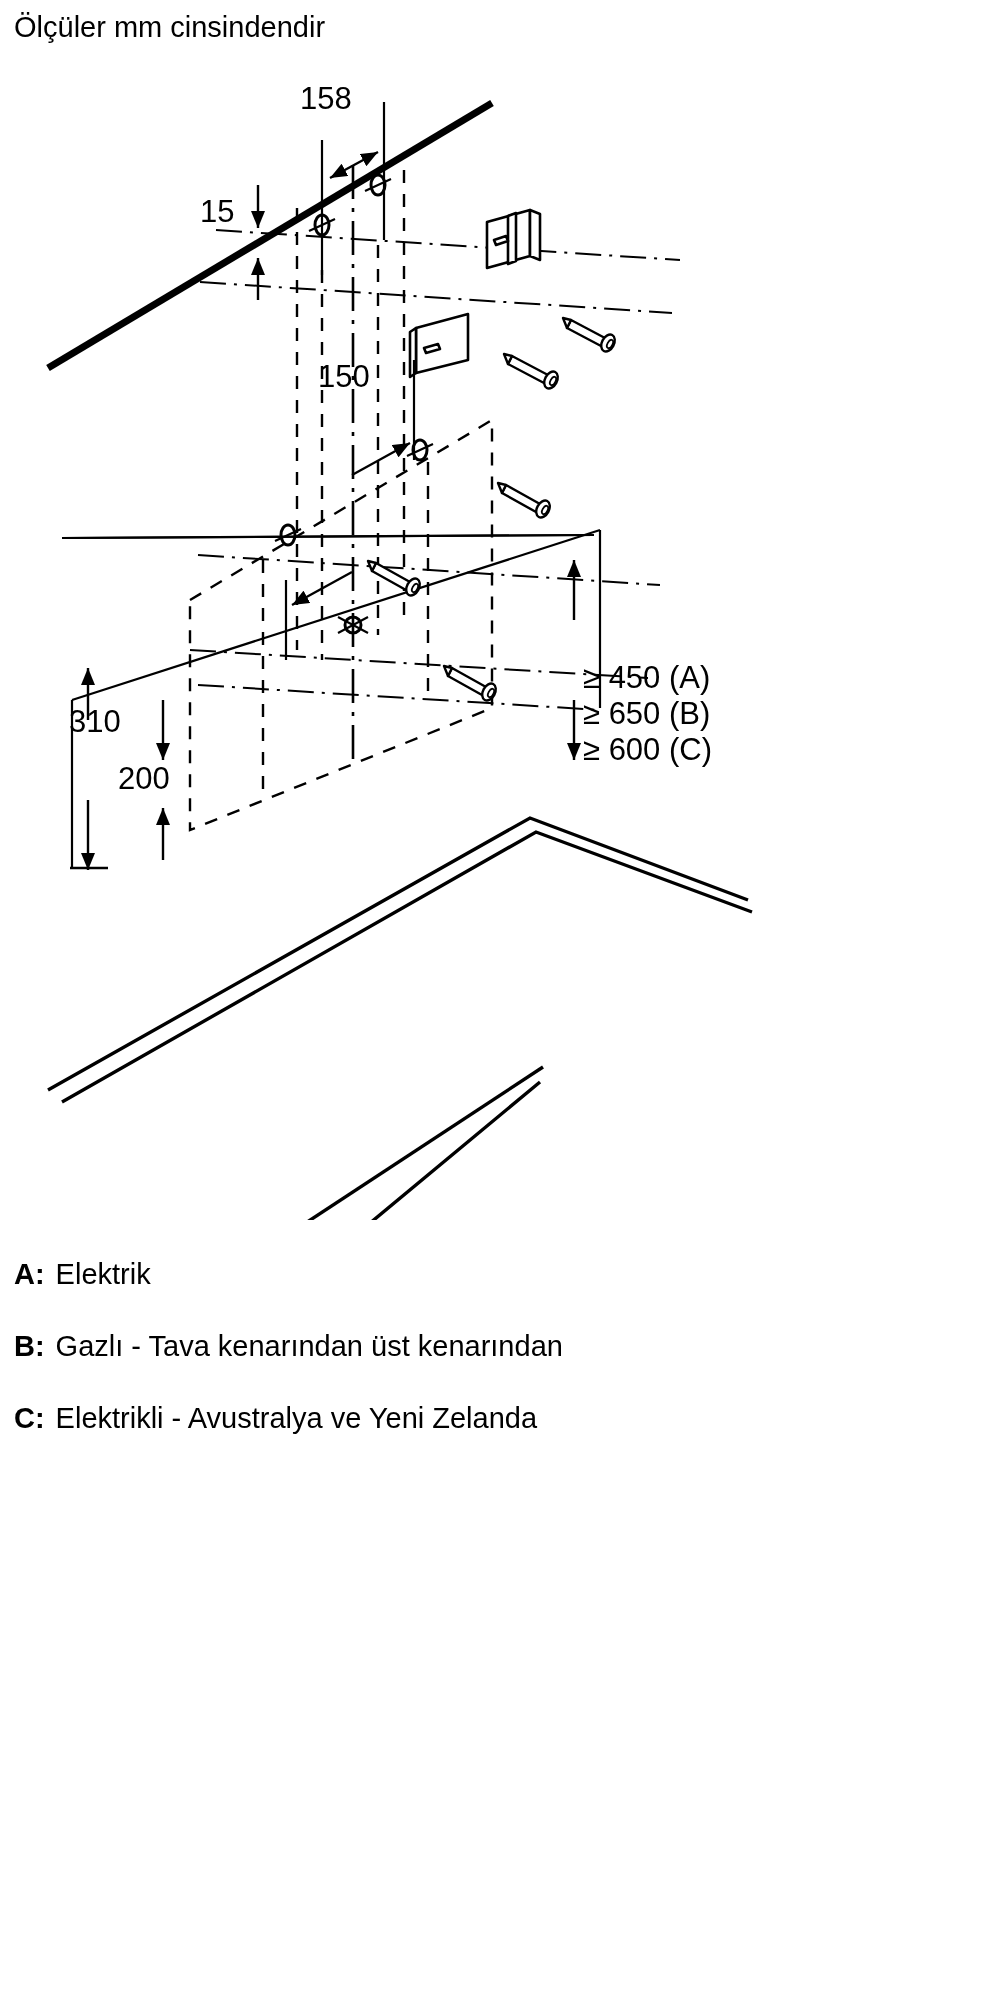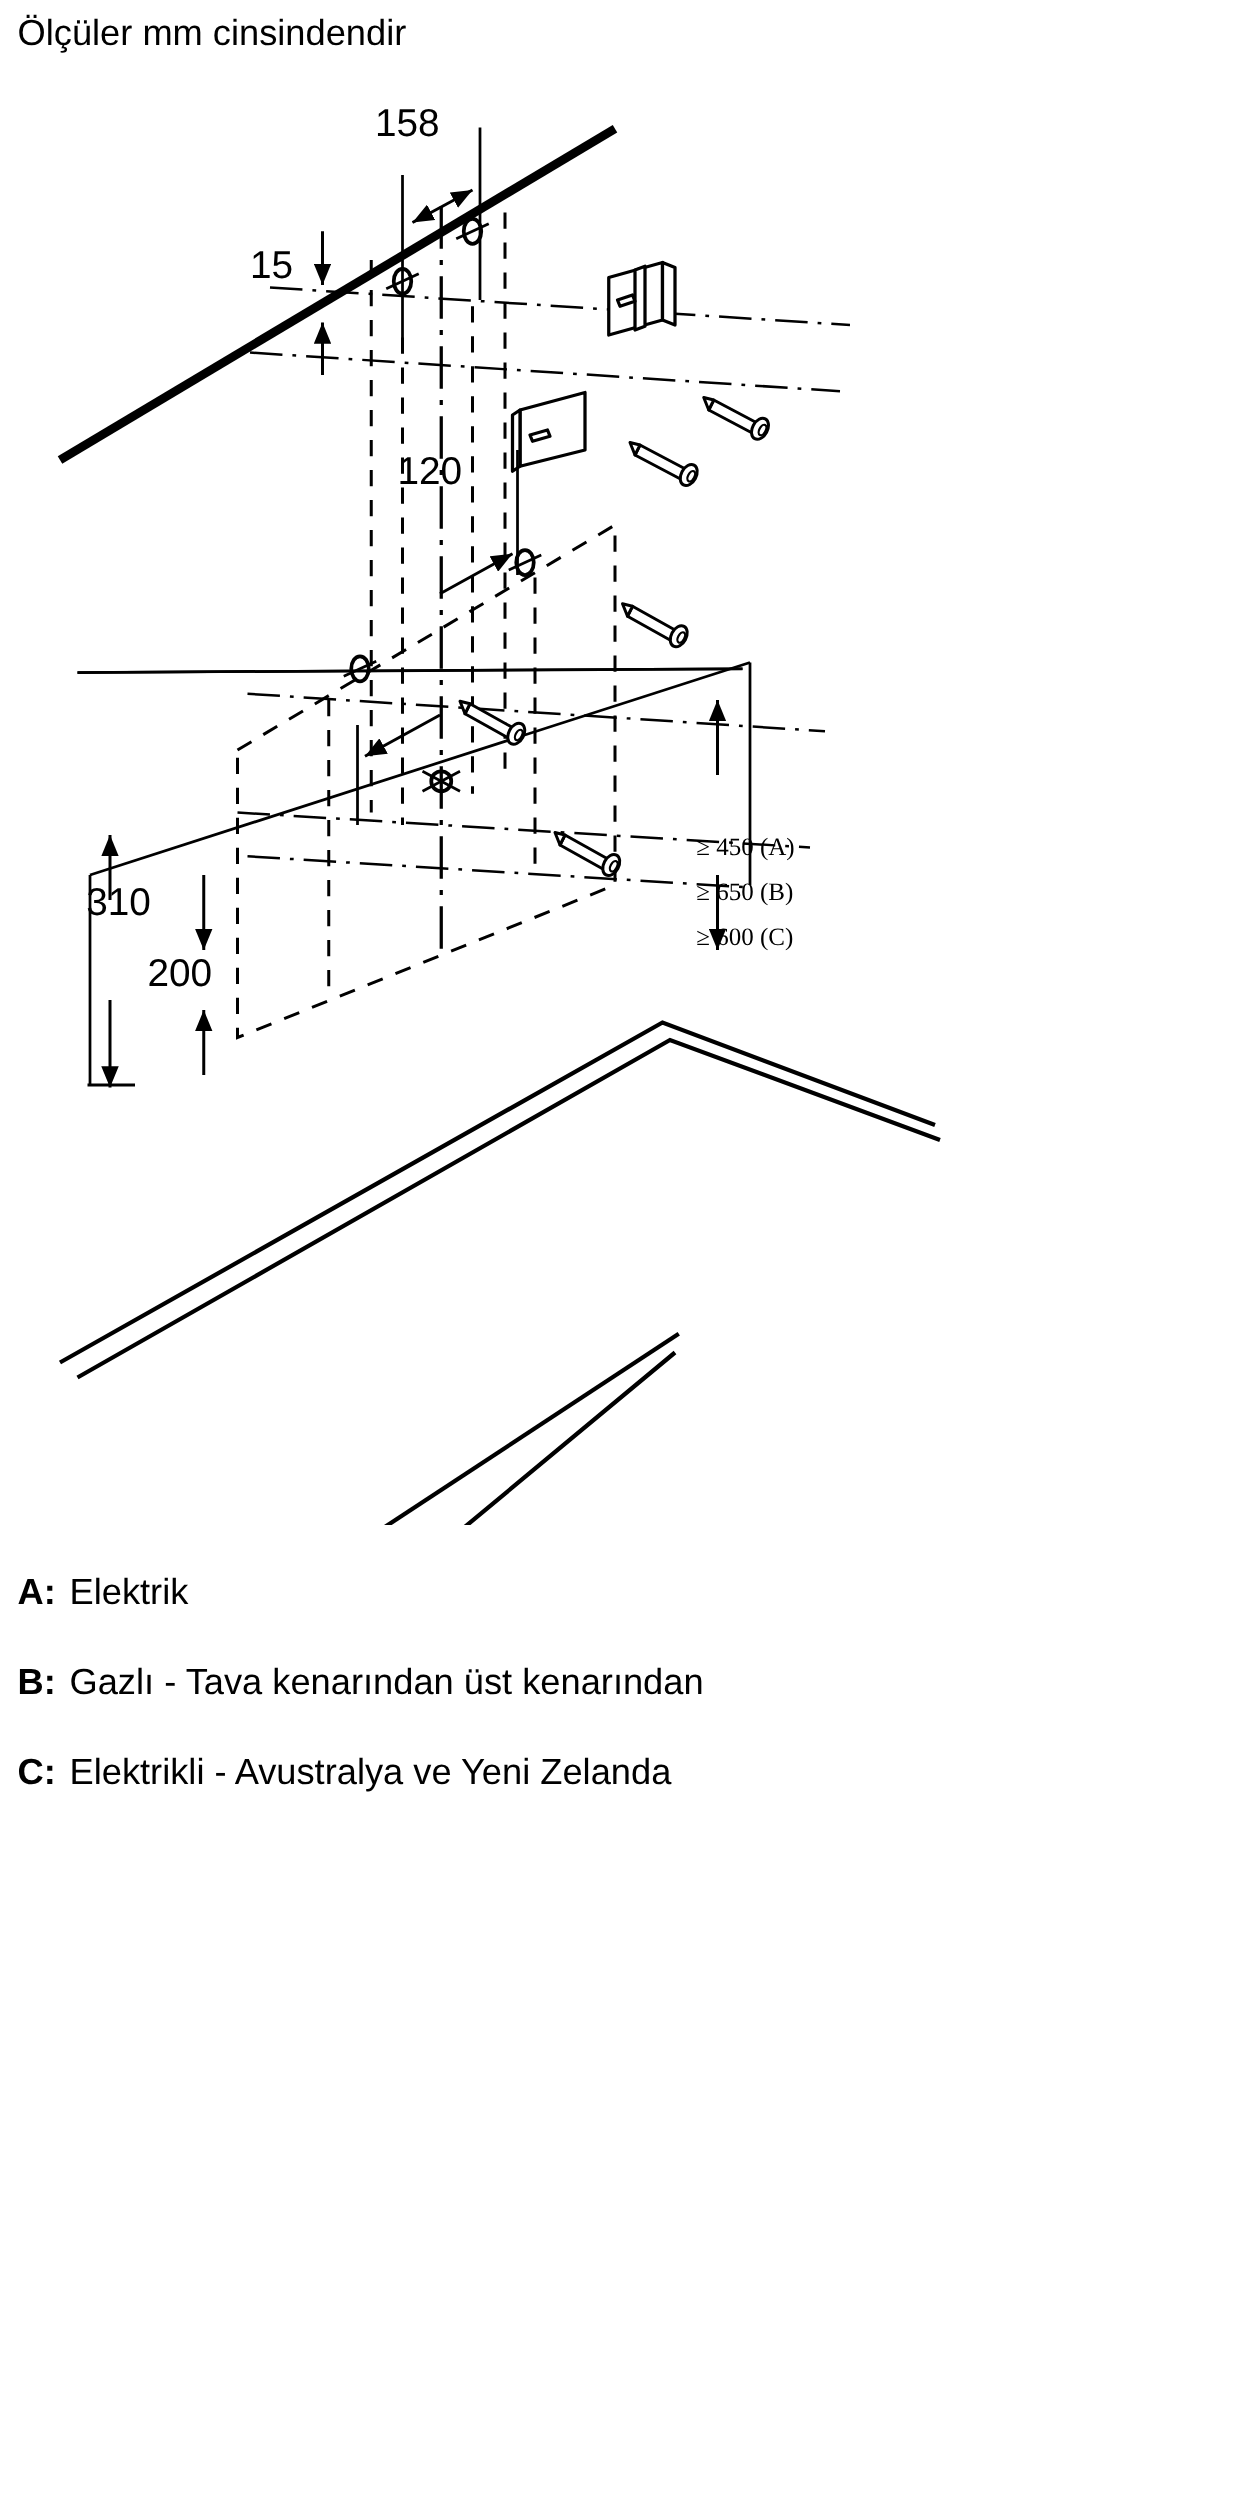--- a/index.html
+++ b/index.html
@@ -51,26 +51,25 @@
   .dimtext {
     position: absolute;
     font-size: 31px;
     line-height: 34px;
     white-space: nowrap;
   }
 
   
   .abc-block {
     position: absolute;
-    left: 557px;
+    left: 583px;
     top: 600px;
-    font-size: 20px;
+    font-size: 31px;
     line-height: 36px;
     white-space: nowrap;
-    font-family: Liberation Serif, serif;
   }
   .abc-row { display: block; }
 
   
   .legend {
     position: absolute;
     left: 14px;
     top: 1255px;
     width: 975px;
   }
@@ -290,21 +289,21 @@
         <line x1="574" y1="560" x2="574" y2="500" stroke="#000" stroke-width="2.4" marker-end="url(#arrH)"></line>
         <line x1="574" y1="640" x2="574" y2="700" stroke="#000" stroke-width="2.4" marker-end="url(#arrH)"></line>
       </g>
 
     </svg>
 
     <div class="dimtext" style="left:300px; top:22px;">158</div>
 
     <div class="dimtext" style="left:200px; top:135px;">15</div>
 
-    <div class="dimtext" style="left:318px; top:300px;">120</div>
+    <div class="dimtext" style="left:318px; top:300px;">150</div>
 
     <div class="dimtext" style="left:56px; top:645px;margin-left:13px;">310</div>
 
     <div class="dimtext" style="left:118px; top:702px;">200</div>
 
     <div class="abc-block">
       <span class="abc-row">
         <span>≥ 450 (A)</span>
       </span>
       <span class="abc-row">

